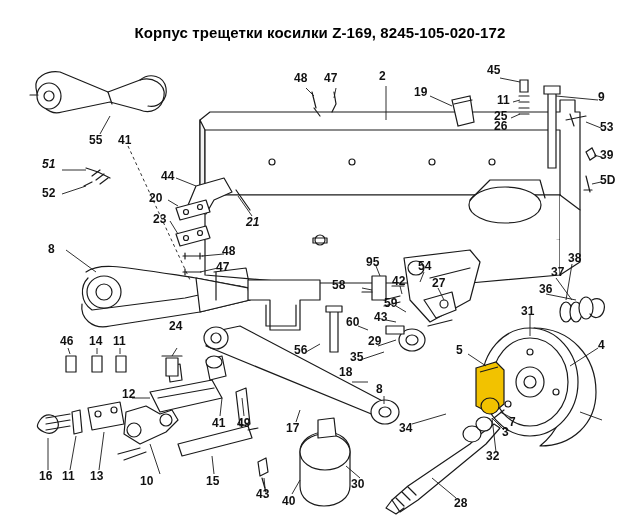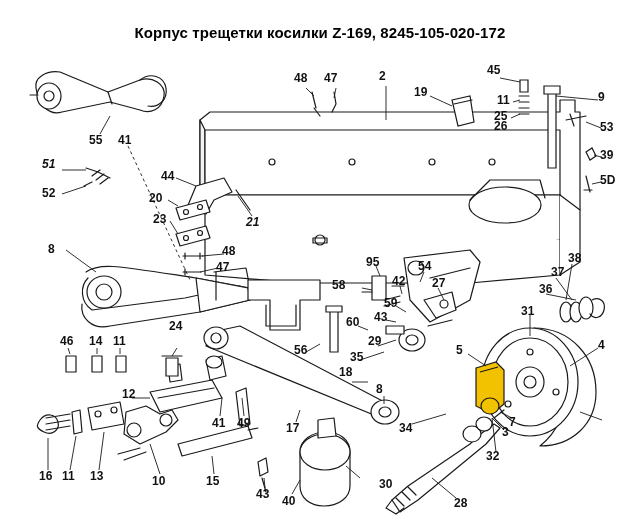--- a/index.html
+++ b/index.html
@@ -315,18 +315,18 @@
 <div class="lbl" style="left: 237px; top: 417px;">49</div>
 <div class="lbl" style="left: 286px; top: 422px;">17</div>
 <div class="lbl" style="left: 601px; top: 414px; padding-left: 48px;">22</div>
 <div class="lbl" style="left: 509px; top: 416px;">7</div>
 <div class="lbl" style="left: 502px; top: 426px;">3</div>
 <div class="lbl" style="left: 399px; top: 422px;">34</div>
 <div class="lbl" style="left: 486px; top: 450px;">32</div>
 <div class="lbl" style="left: 39px; top: 470px;">16</div>
 <div class="lbl" style="left: 62px; top: 470px;">11</div>
 <div class="lbl" style="left: 90px; top: 470px;">13</div>
-<div class="lbl" style="left: 152px; top: 475px;">10</div>
+<div class="lbl" style="left: 140px; top: 475px;">10</div>
 <div class="lbl" style="left: 206px; top: 475px;">15</div>
 <div class="lbl" style="left: 256px; top: 488px;">43</div>
 <div class="lbl" style="left: 282px; top: 495px;">40</div>
-<div class="lbl" style="left: 351px; top: 478px; padding-left: 28px;">30</div>
+<div class="lbl" style="left: 351px; top: 478px;">30</div>
 <div class="lbl" style="left: 454px; top: 497px;">28</div>
 
 </body></html>

